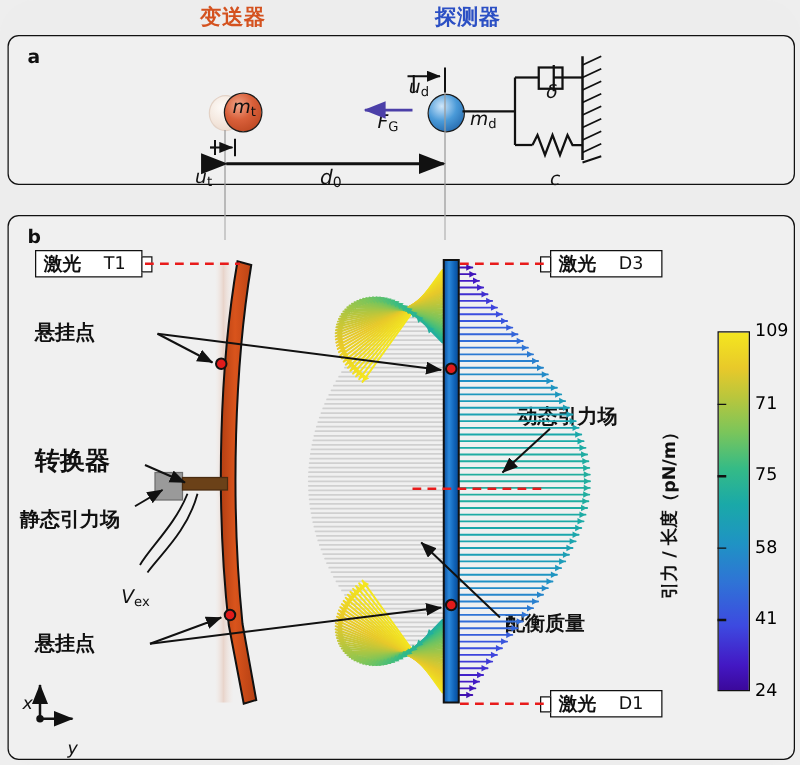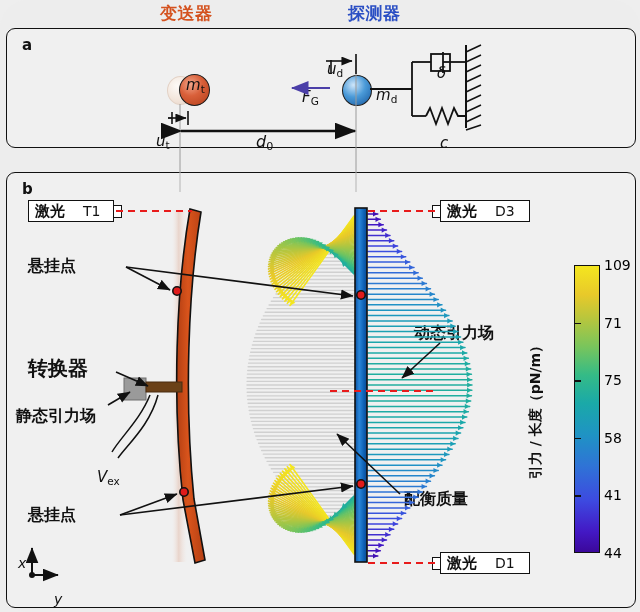--- a/index.html
+++ b/index.html
@@ -115,21 +115,21 @@
   <div class="t cn" style="left:414px;top:323px;font-size:16px;">动态引力场</div>
   <div class="t cn" style="left:404px;top:489px;font-size:16px;">配衡质量</div>
   <div class="t ital" style="left:18px;top:531px;font-size:14px;">x</div>
   <div class="t ital" style="left:54px;top:567px;font-size:14px;">y</div>
 
   <div id="colorbar-wrap">
     <div id="colorbar-gradient"></div>
   </div>
   <div id="colorbar-title">引力 / 长度（pN/m）</div>
   <div id="cb-ticks">
-      <div class="cb-lab" style="top: 553px;">44</div>
+      <div class="cb-lab" style="top: 553px;">24</div>
       <div class="cb-tick" style="top: 495.4px;"></div>
       <div class="cb-lab" style="top: 495.4px;">41</div>
       <div class="cb-tick" style="top: 437.8px;"></div>
       <div class="cb-lab" style="top: 437.8px;">58</div>
       <div class="cb-tick" style="top: 380.2px;"></div>
       <div class="cb-lab" style="top: 380.2px;">75</div>
       <div class="cb-tick" style="top: 322.6px;"></div>
       <div class="cb-lab" style="top: 322.6px;">71</div>
       <div class="cb-lab" style="top: 265px;">109</div>
     </div>

